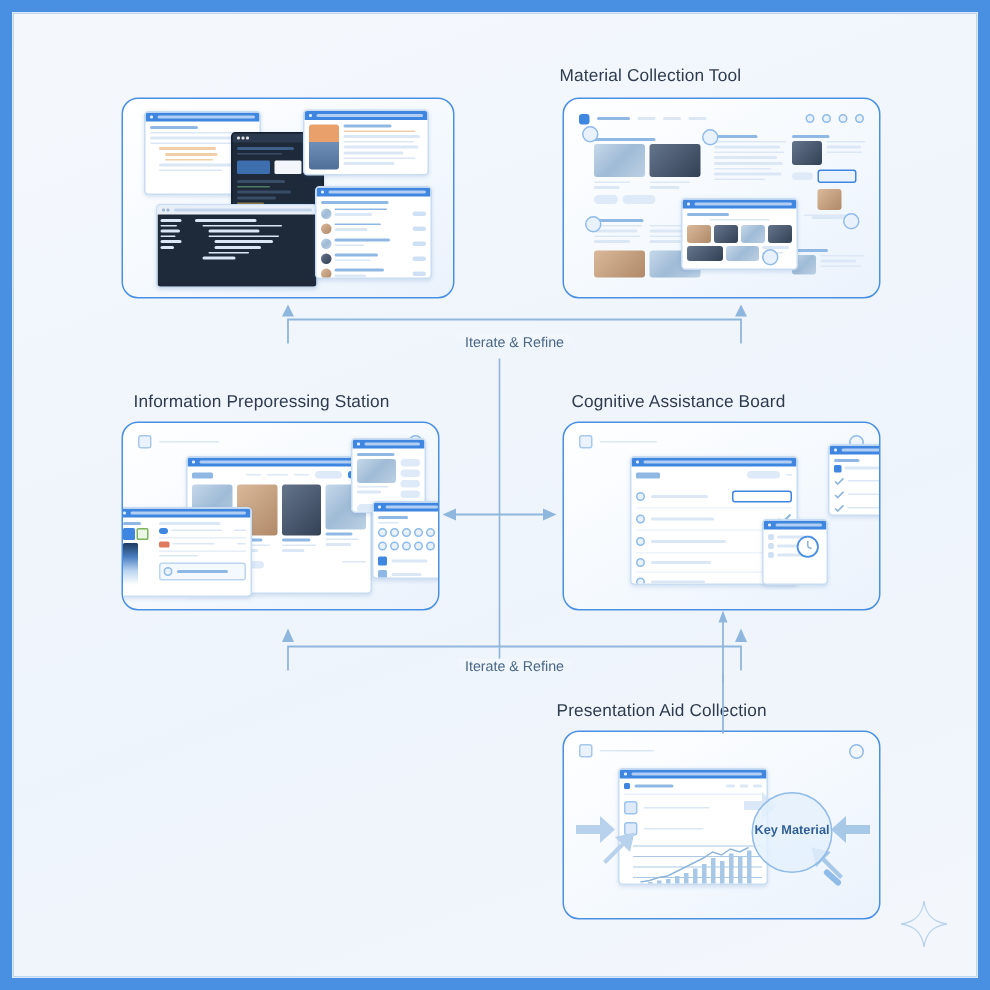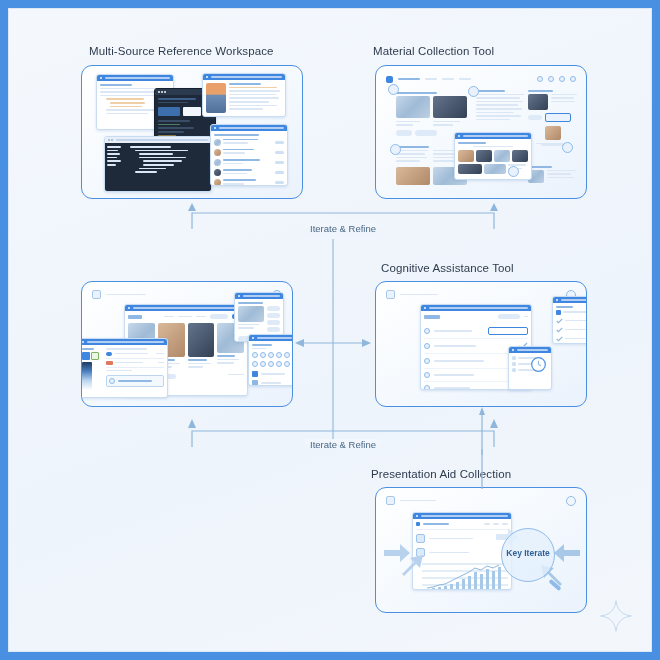--- a/index.html
+++ b/index.html
@@ -102,26 +102,26 @@
     padding: 0 5px;
     white-space: nowrap;
   }
   svg line, svg path, svg polyline { stroke: #8fb6dc; fill: none; }
 </style>
 </head>
 <body>
 
 <div class="frame">
 
-  <div class="sec-title" style="left:80px; top:36px;">Multi-Source Reference Workspace</div>
 
   <div class="sec-title" style="left:364px; top:36px;">Material Collection Tool</div>
 
-
-  <div class="sec-title" style="left:372px; top:253px;">Cognitive Assistance Tool</div>
+  <div class="sec-title" style="left:80px; top:253px;">Information Preporessing Station</div>
+
+  <div class="sec-title" style="left:372px; top:253px;">Cognitive Assistance Board</div>
 
   <div class="sec-title" style="left:362px; top:459px;">Presentation Aid Collection</div>
 
   <div class="panel" style="left:72px; top:56px; width:222px; height:134px;">
     <div class="panel-inner">
 
       <div class="win" style="left:14px; top:8px; width:78px; height:56px;">
         <div class="tb">
           <div class="dot"></div>
             <div class="tbtxt"></div>
@@ -746,21 +746,21 @@
         <g fill="#a8c8e8">
           <polygon points="204,62 188,62 188,56 178,65 188,74 188,68 204,68"></polygon>
           <polygon points="186,96 174,84 178,80 165,77 168,90 172,86 184,98"></polygon>
         </g>
         <polygon points="120,46 132,46 132,40 142,49 132,58 132,52 120,52" fill="#cfe0f4" opacity=".75"></polygon>
       </svg>
 
       <div style="position:absolute; left:125px; top:40px; width:54px; height:54px;">
         <div style="position:absolute;inset:0;border-radius:50%;border:1.6px solid #8fbbe9;background:rgba(228,240,253,.80)"></div>
         <div style="position:absolute;right:-7px;bottom:-5px;width:14px;height:4px;background:#8fbbe9;border-radius:2px;transform:rotate(42deg)"></div>
-        <div style="position:absolute;left:0;right:0;top:20px;text-align:center;font-size:8.5px;color:#2f5f96;font-weight:bold">Key Iterate</div>
+        <div style="position:absolute;left:0;right:0;top:20px;text-align:center;font-size:8.5px;color:#2f5f96;font-weight:bold">Key Material</div>
       </div>
 
     </div>
   </div>
 
   <svg class="conn" style="left:176px; top:192px; width:316px; height:30px">
     <polyline points="7,28 7,12 309,12 309,28" stroke-width="1.2"></polyline>
     <polygon points="7,2 3,10 11,10" fill="#8fb6dc"></polygon>
     <polygon points="309,2 305,10 313,10" fill="#8fb6dc"></polygon>
   </svg>

